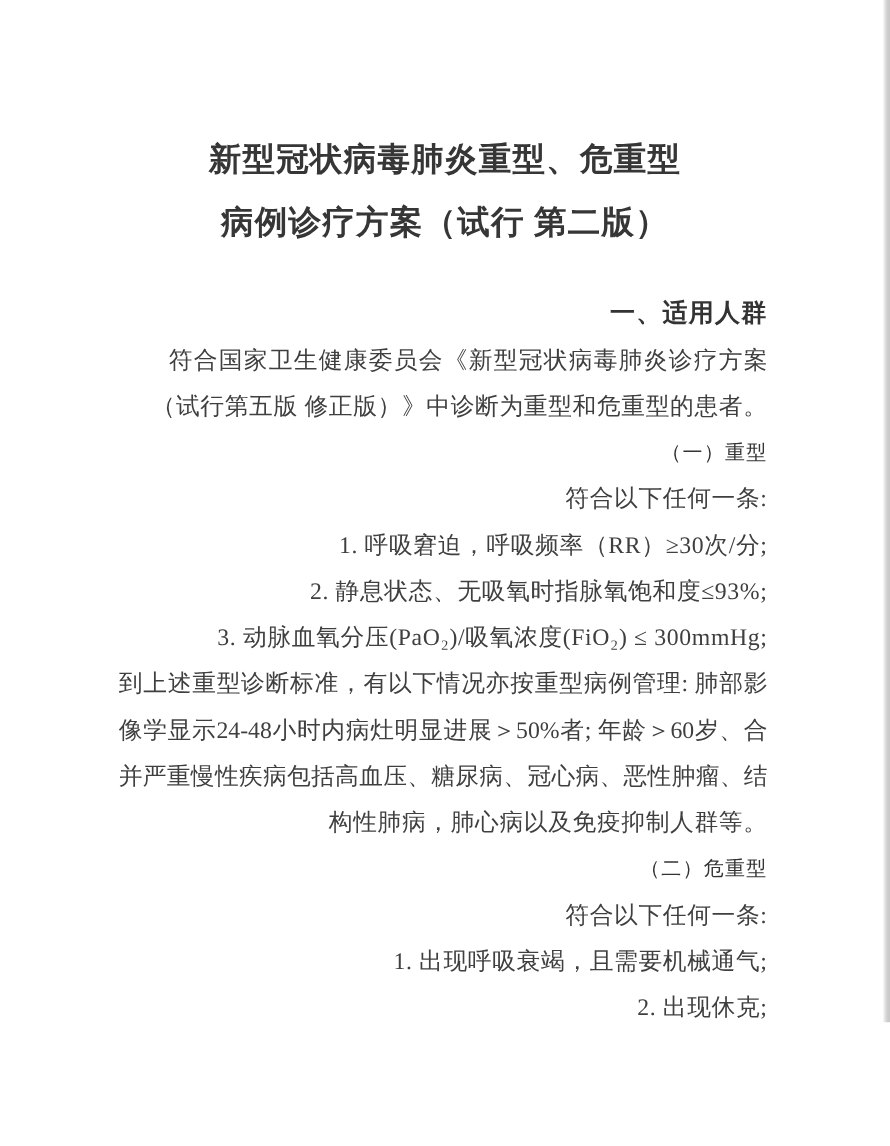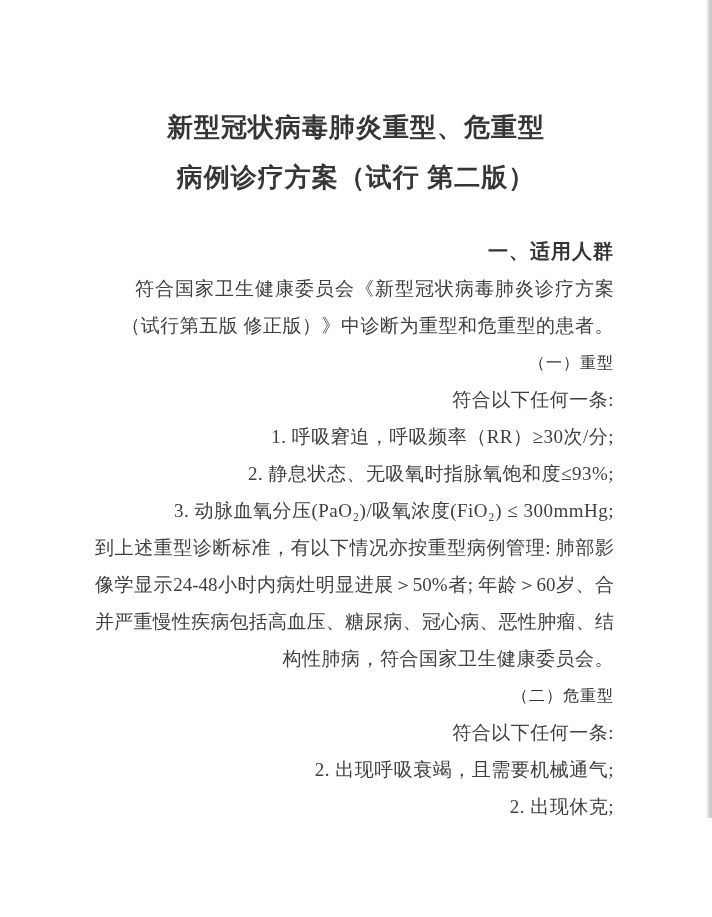--- a/index.html
+++ b/index.html
@@ -75,20 +75,20 @@
       <div class="line indent fill">符合国家卫生健康委员会《新型冠状病毒肺炎诊疗方案</div>
       <div class="line">（试行第五版 修正版）》中诊断为重型和危重型的患者。</div>
       <div class="line h2 indent">（一）重型</div>
       <div class="line indent">符合以下任何一条:</div>
       <div class="line indent">1. 呼吸窘迫，呼吸频率（RR）≥30次/分;</div>
       <div class="line indent">2. 静息状态、无吸氧时指脉氧饱和度≤93%;</div>
       <div class="line indent">3. 动脉血氧分压(PaO₂)/吸氧浓度(FiO₂) ≤ 300mmHg;</div>
       <div class="line fill">到上述重型诊断标准，有以下情况亦按重型病例管理: 肺部影</div>
       <div class="line fill">像学显示24-48小时内病灶明显进展＞50%者; 年龄＞60岁、合</div>
       <div class="line fill">并严重慢性疾病包括高血压、糖尿病、冠心病、恶性肿瘤、结</div>
-      <div class="line">构性肺病，符合国家卫生健康委员会。</div>
+      <div class="line">构性肺病，肺心病以及免疫抑制人群等。</div>
       <div class="line h2 indent">（二）危重型</div>
       <div class="line indent">符合以下任何一条:</div>
-      <div class="line indent">2. 出现呼吸衰竭，且需要机械通气;</div>
+      <div class="line indent">1. 出现呼吸衰竭，且需要机械通气;</div>
       <div class="line indent">2. 出现休克;</div>
     </div>
   <div class="page-edge"></div>
 </div>
 
 </body></html>

